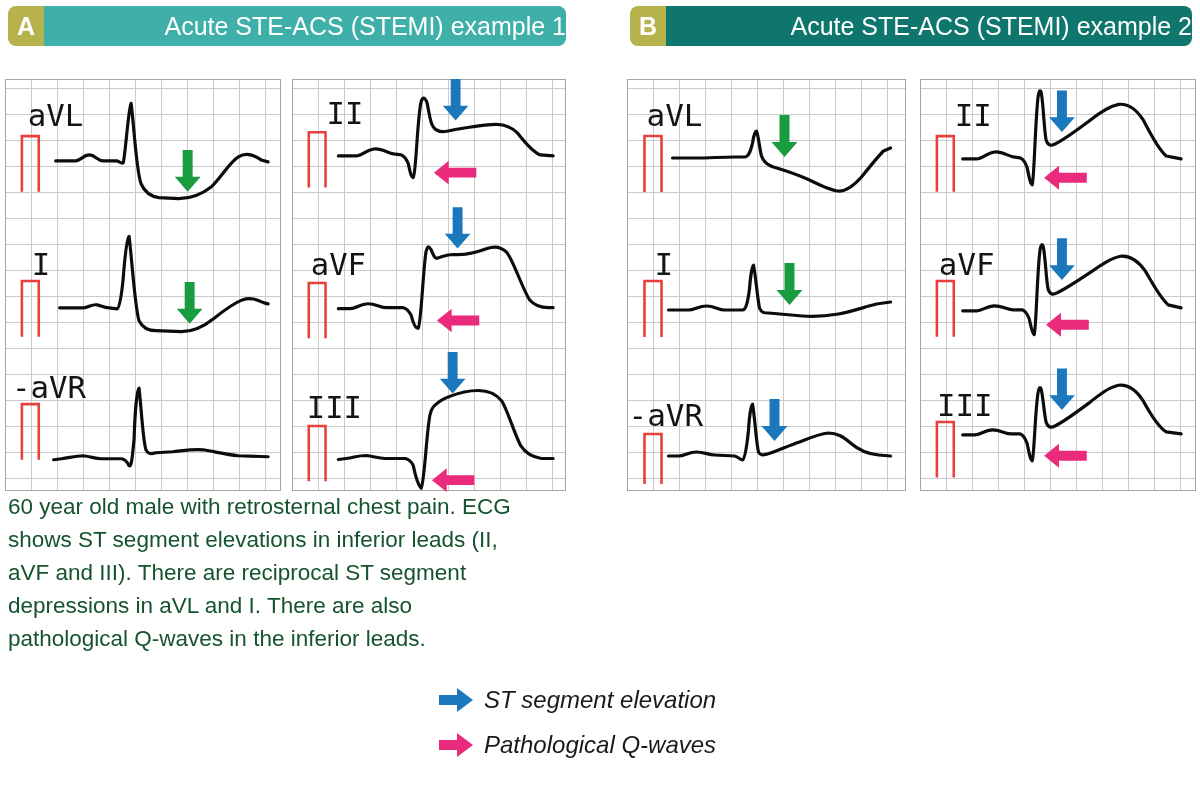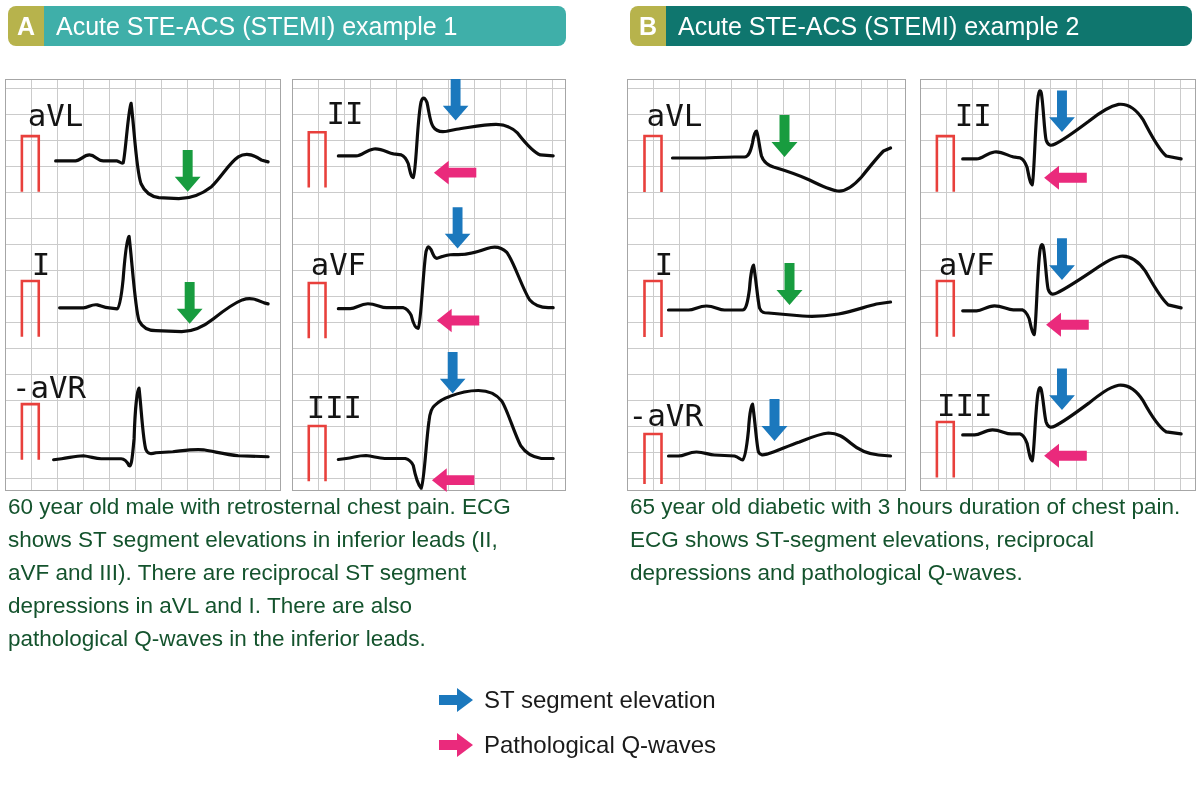--- a/index.html
+++ b/index.html
@@ -4,21 +4,21 @@
 <style>
   html,body{margin:0;padding:0;background:#ffffff;}
   #page{position:relative;width:1200px;height:808px;background:#ffffff;overflow:hidden;
         font-family:"Liberation Sans",sans-serif;}
 
   
   .panel-header{position:absolute;top:6px;height:40px;display:flex;}
   .panel-badge{width:36px;height:40px;border-radius:8px 0 0 8px;color:#ffffff;
                font-size:25px;font-weight:bold;display:flex;align-items:center;justify-content:center;}
   .panel-title{height:40px;border-radius:0 8px 8px 0;color:#ffffff;font-size:25px;
-               line-height:40px;padding-left:12px;flex:1;white-space:nowrap;}
+               line-height:40px;padding-left:12px;flex:1;white-space:nowrap;text-align:right;}
   #header-A{left:8px;width:558px;}
   #header-B{left:630px;width:562px;}
 
   
   .ecg-box{position:absolute;top:67px;height:412px;background-color:#ffffff;
     border:1px solid #a6a6a6;box-sizing:border-box;
     background-image:
       linear-gradient(to bottom,#cbcbcb 1px,transparent 1px),
       linear-gradient(to right,#cbcbcb 1px,transparent 1px);
     background-size:26px 26px;
@@ -33,21 +33,21 @@
 
   
   .description{position:absolute;top:490px;font-size:22.5px;line-height:33px;color:#14532d;}
   #desc-A{left:8px;width:505px;}
   #desc-B{left:630px;width:556px;}
 
   
   .legend{position:absolute;left:438px;top:686px;}
   .legend-row{display:flex;align-items:center;height:28px;margin-bottom:17px;}
   .legend-arrow{width:36px;height:26px;margin-right:10px;flex:0 0 auto;}
-  .legend-label{font-size:24px;color:#1a1a1a;white-space:nowrap;}
+  .legend-label{font-size:24px;color:#1a1a1a;white-space:nowrap;font-style:italic;}
 </style>
 </head>
 <body>
 
 <div id="page">
 
   <div class="panel-header" id="header-A">
     <div class="panel-badge" style="background: rgb(183, 179, 76);">A</div>
     <div class="panel-title" style="background: rgb(63, 175, 169);">Acute STE-ACS (STEMI) example 1</div>
   </div>
@@ -136,21 +136,20 @@
       <svg class="strip" viewBox="0 0 276 137" width="100%" height="137" style="top: 274px;">
         <text x="16" y="62" class="lead-label">III</text>
         <path d="M16 124 L16 68 L33 68 L33 124" stroke="#e8403c" fill="none" stroke-width="2.6"></path>
         <path d="M42 81 L54 81 C60 81 64 76 72 76 C80 76 85 80 91 80 L100 80 C103 81 105 84 107 90 C109 100 110 106 112 107 C114 103 115 55 118 38 C119 33 120 32 121 35 C123 42 124 60 126 68 C128 74 131 74 135 72 C145 67 157 58 169 49 C179 41 189 33 199 31 C209 30 217 36 224 47 C230 58 238 72 247 78 L262 80" stroke="#0c0c0c" fill="none" stroke-width="3.2" stroke-linecap="round" stroke-linejoin="round"></path>
         <polygon points="129,41 137,41 137,14 147,14 147,41 155,41 142,56" fill="#1b78bd"></polygon>
         <polygon points="124,102 139,90 139,97 167,97 167,107 139,107 139,114" fill="#ea2a7c"></polygon>
       </svg>
     </div>
 
   <div class="description" id="desc-A">60 year old male with retrosternal chest pain. ECG shows ST segment elevations in inferior leads (II, aVF and III). There are reciprocal ST segment depressions in aVL and I. There are also pathological Q-waves in the inferior leads.</div>
-  <div class="description" id="desc-B">65 year old diabetic with 3 hours duration of chest pain. ECG shows ST-segment elevations, reciprocal depressions and pathological Q-waves.</div>
 
   <div class="legend">
     <div class="legend-row">
       <svg class="legend-arrow" viewBox="0 0 36 26">
           <polygon points="35,13 19,1 19,8 1,8 1,18 19,18 19,25" fill="#1b78bd"></polygon>
         </svg>
       <span class="legend-label">ST segment elevation</span>
     </div>
     <div class="legend-row">
       <svg class="legend-arrow" viewBox="0 0 36 26">

